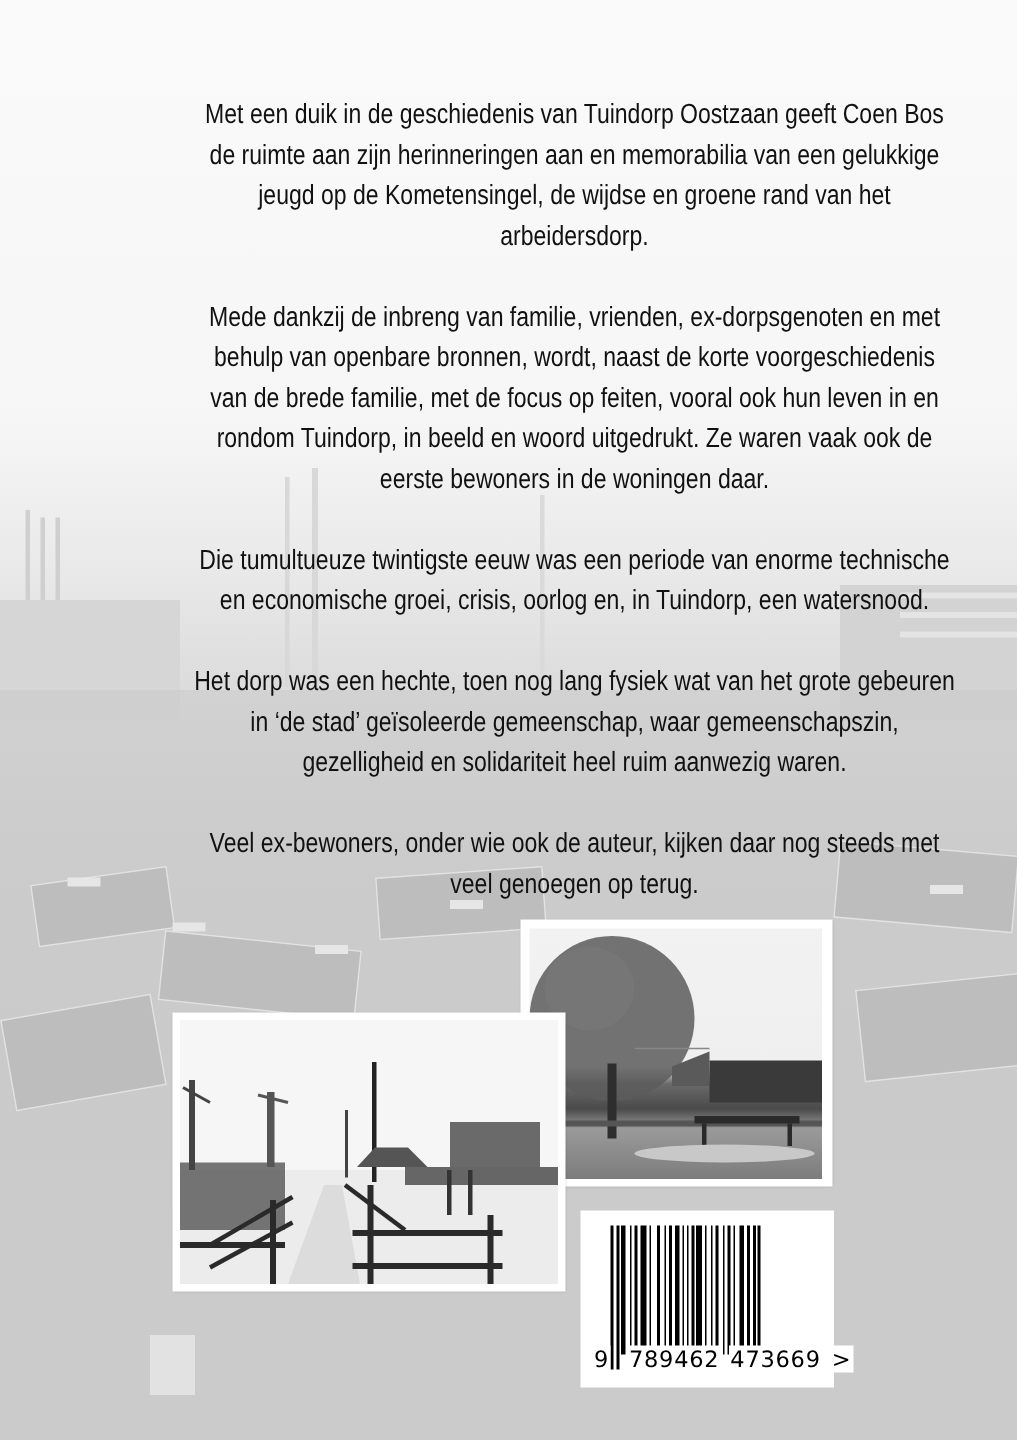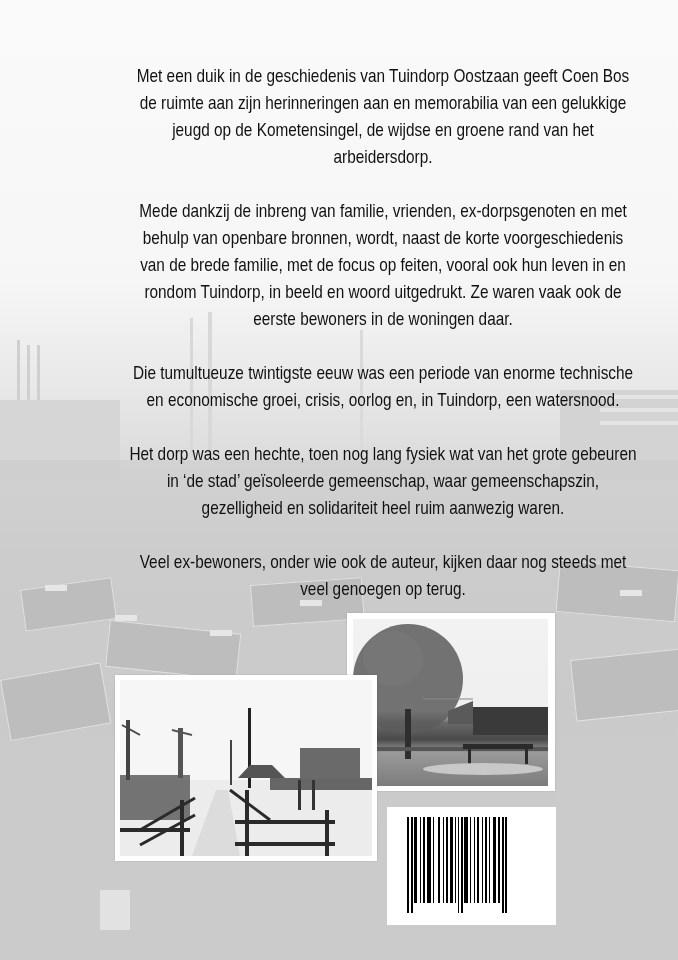--- a/index.html
+++ b/index.html
@@ -198,13 +198,19 @@
     <div class="bar" style="width:1px"></div>
       <div class="gap" style="width:3px"></div>
     <div class="bar" style="width:3px"></div>
       <div class="gap" style="width:2px"></div>
     <div class="bar" style="width:2px"></div>
       <div class="gap" style="width:2px"></div>
     <div class="bar long" style="width:2px"></div>
       <div class="gap" style="width:1px"></div>
     <div class="bar long" style="width:2px"></div>
   </div>
+  <div class="isbn-digits">
+    <span>9</span>
+    <span style="margin-left:6px">789462</span>
+    <span>473669</span>
+    <span>&gt;</span>
+  </div>
 </div>
 
 </body></html>

